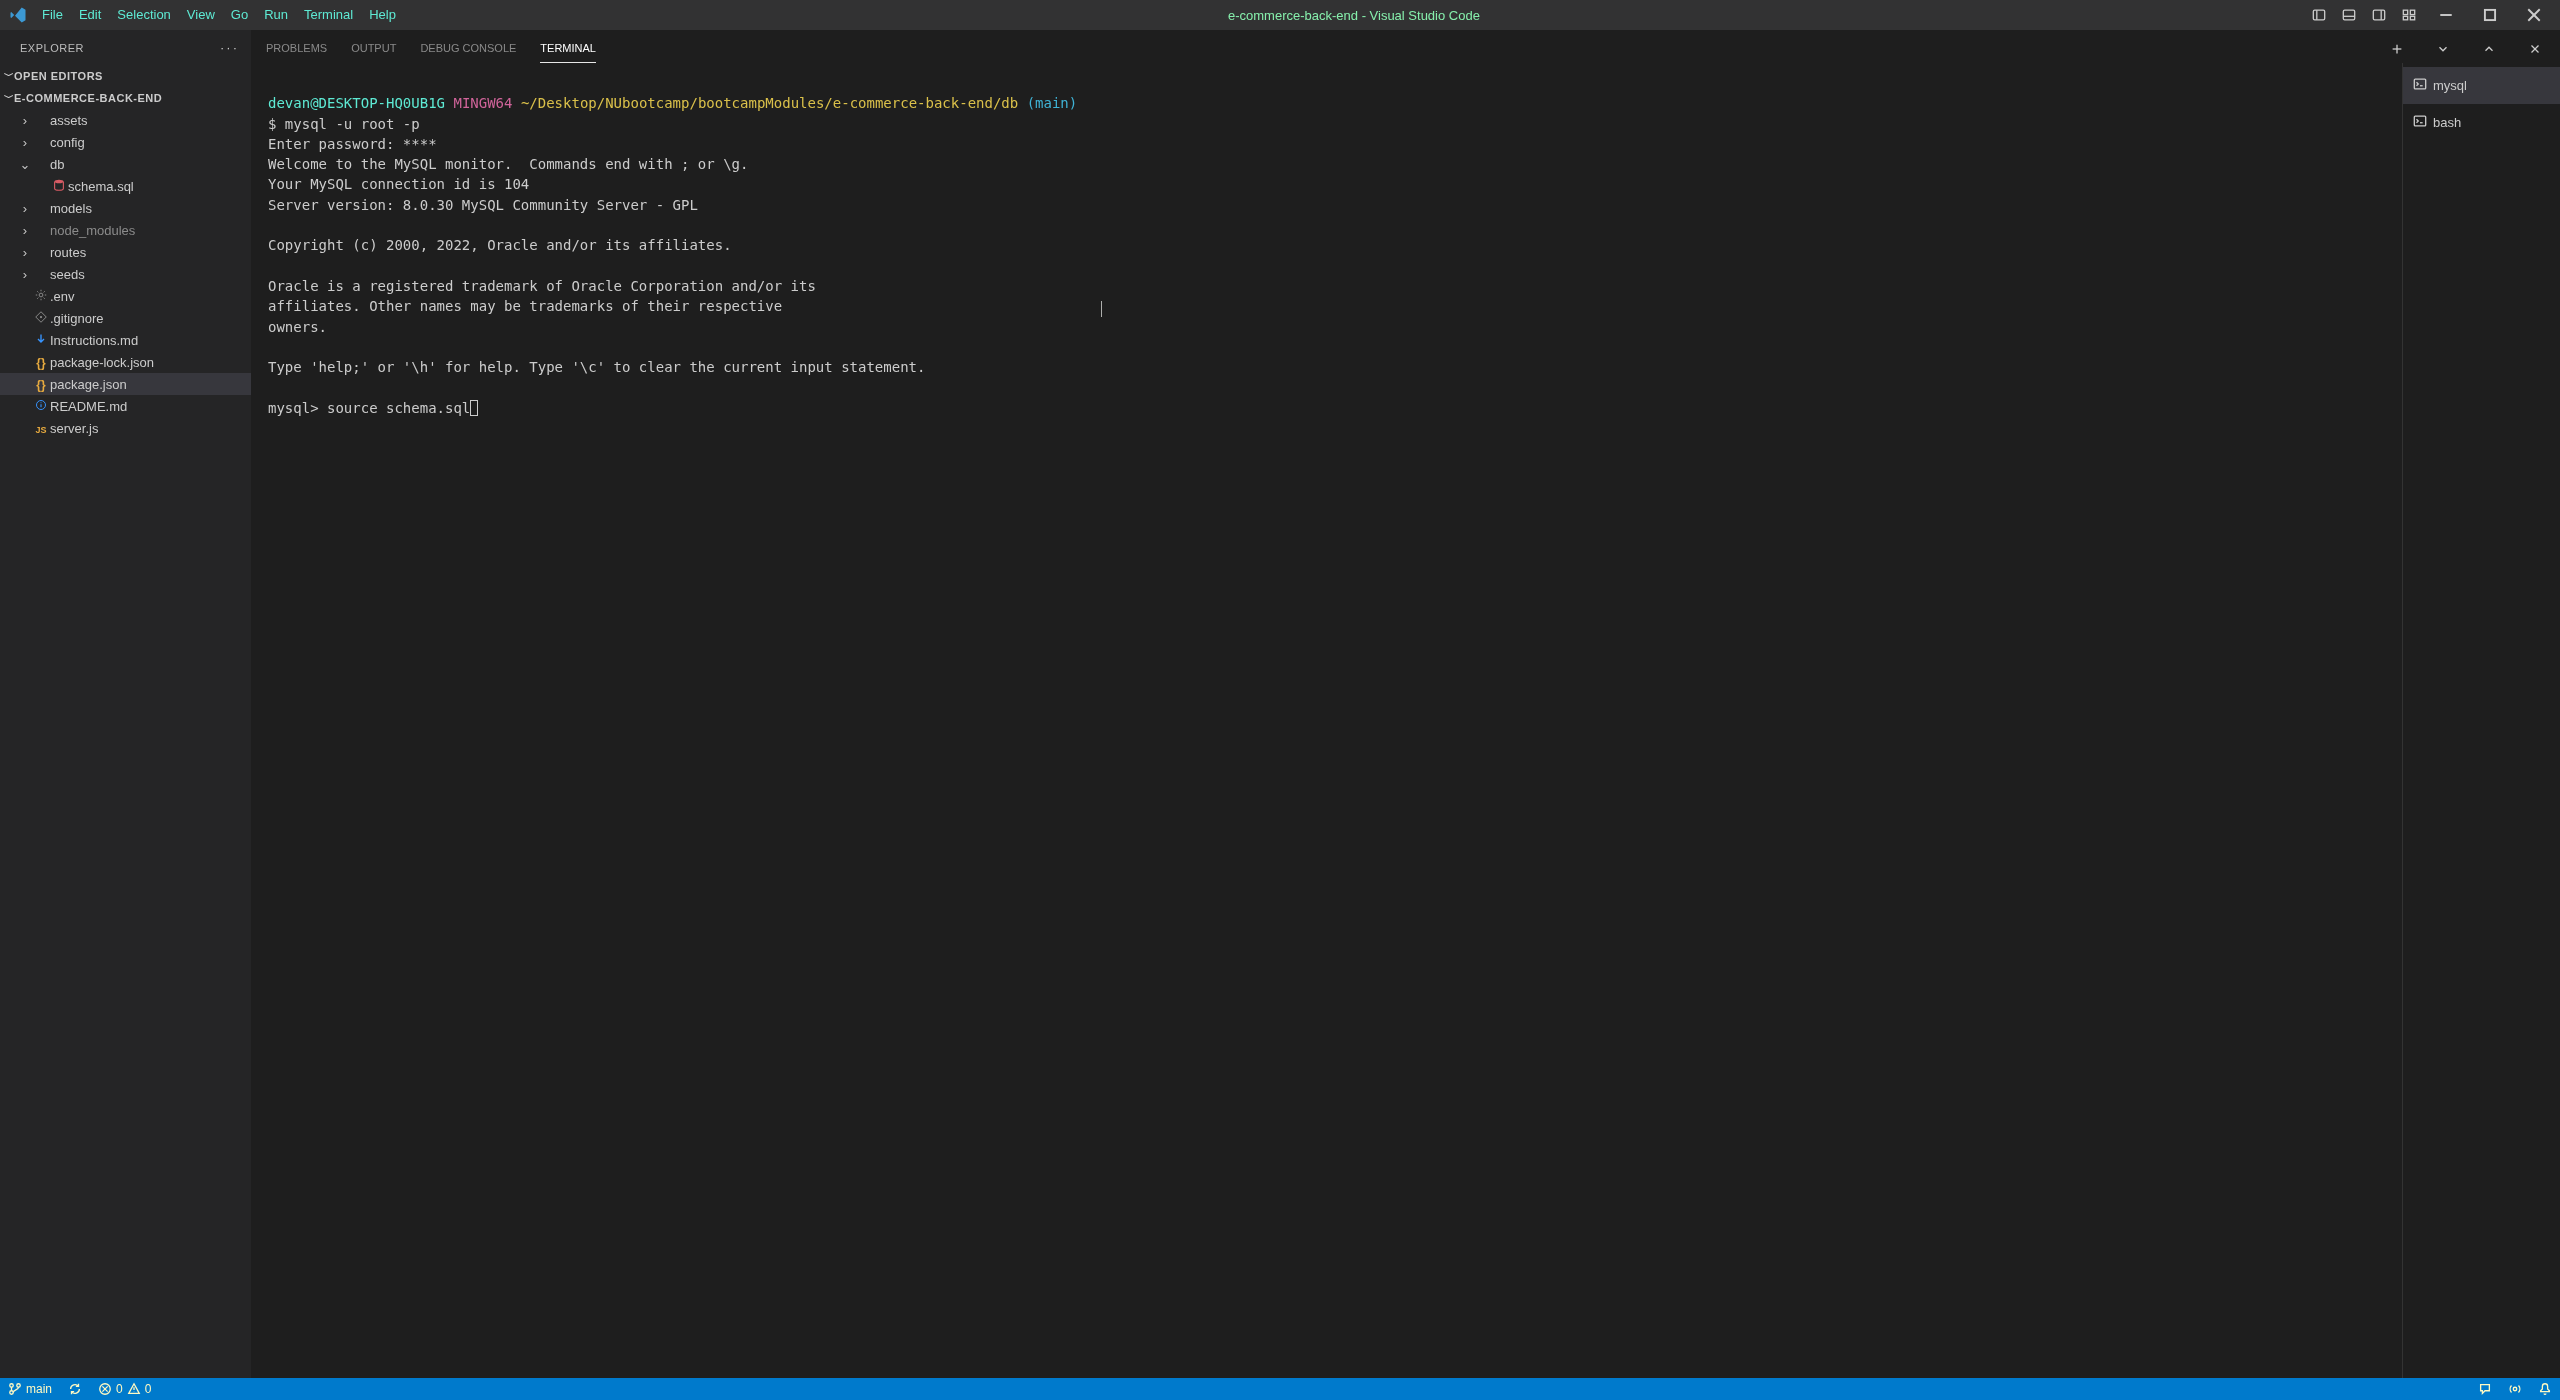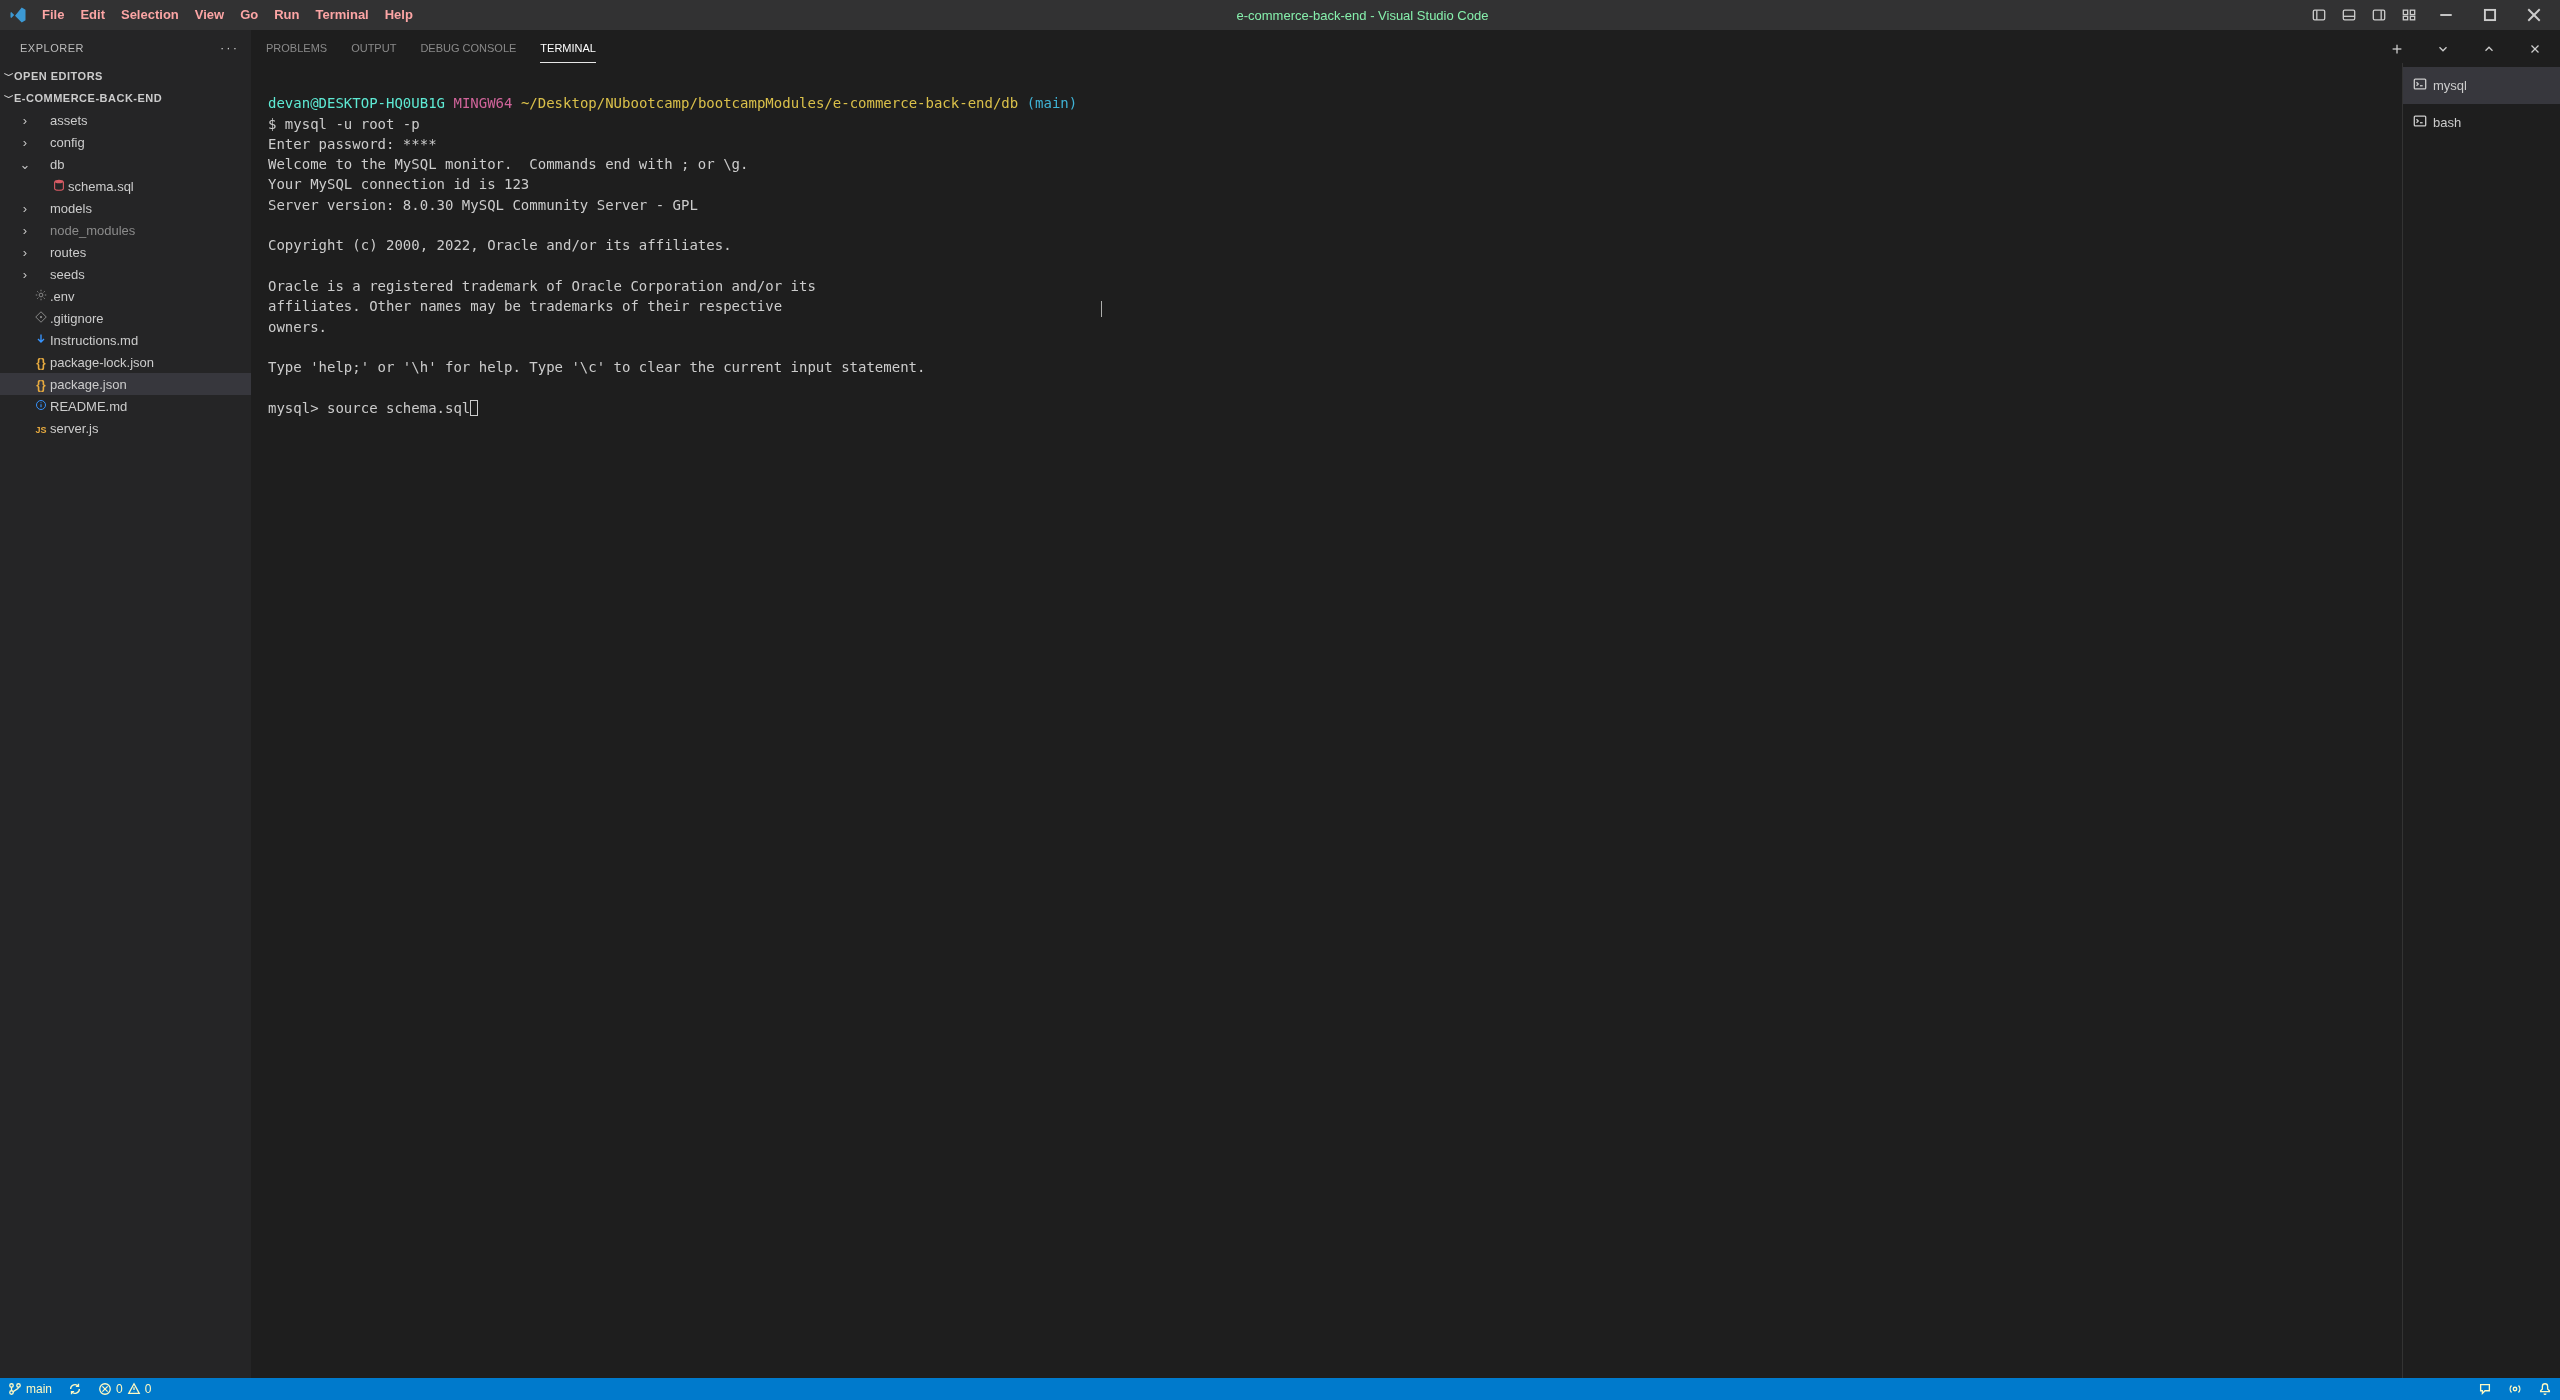--- a/index.html
+++ b/index.html
@@ -31,23 +31,22 @@
       display: flex;
       align-items: center;
       justify-content: center;
       margin: 0 4px 0 2px;
     }
     .menu { display: flex; }
     .menu-item {
       padding: 0 8px;
       height: 30px;
       line-height: 30px;
-      color: #fca5a5;
+      color: #5eead4;
       cursor: default;
-      font-weight: bold;
     }
     .titlebar .title { flex: 1; text-align: center; color: #86efac; }
     .winctrls { display: flex; align-items: center; gap: 0; }
     .winctrls .layoutbtn,
     .winctrls .winbtn {
       width: 44px;
       height: 30px;
       display: flex;
       align-items: center;
       justify-content: center;
@@ -425,21 +424,21 @@
           </svg>
       </div>
     </div>
 
     <div class="terminal-row">
       <div class="terminal-content" style="position:relative;">
 <span><span class="tc-user">devan@DESKTOP-HQ0UB1G</span> <span class="tc-sys">MINGW64</span> <span class="tc-path">~/Desktop/NUbootcamp/bootcampModules/e-commerce-back-end/db</span> <span class="tc-branch">(main)</span></span>
 <span>$ mysql -u root -p</span>
 <span>Enter password: ****</span>
 <span>Welcome to the MySQL monitor.  Commands end with ; or \g.</span>
-<span>Your MySQL connection id is 123</span>
+<span>Your MySQL connection id is 104</span>
 <span>Server version: 8.0.30 MySQL Community Server - GPL</span>
 
 <span>Copyright (c) 2000, 2022, Oracle and/or its affiliates.</span>
 
 <span>Oracle is a registered trademark of Oracle Corporation and/or its</span>
 <span>affiliates. Other names may be trademarks of their respective</span>
 <span>owners.</span>
 
 <span>Type 'help;' or '\h' for help. Type '\c' to clear the current input statement.</span>
 

